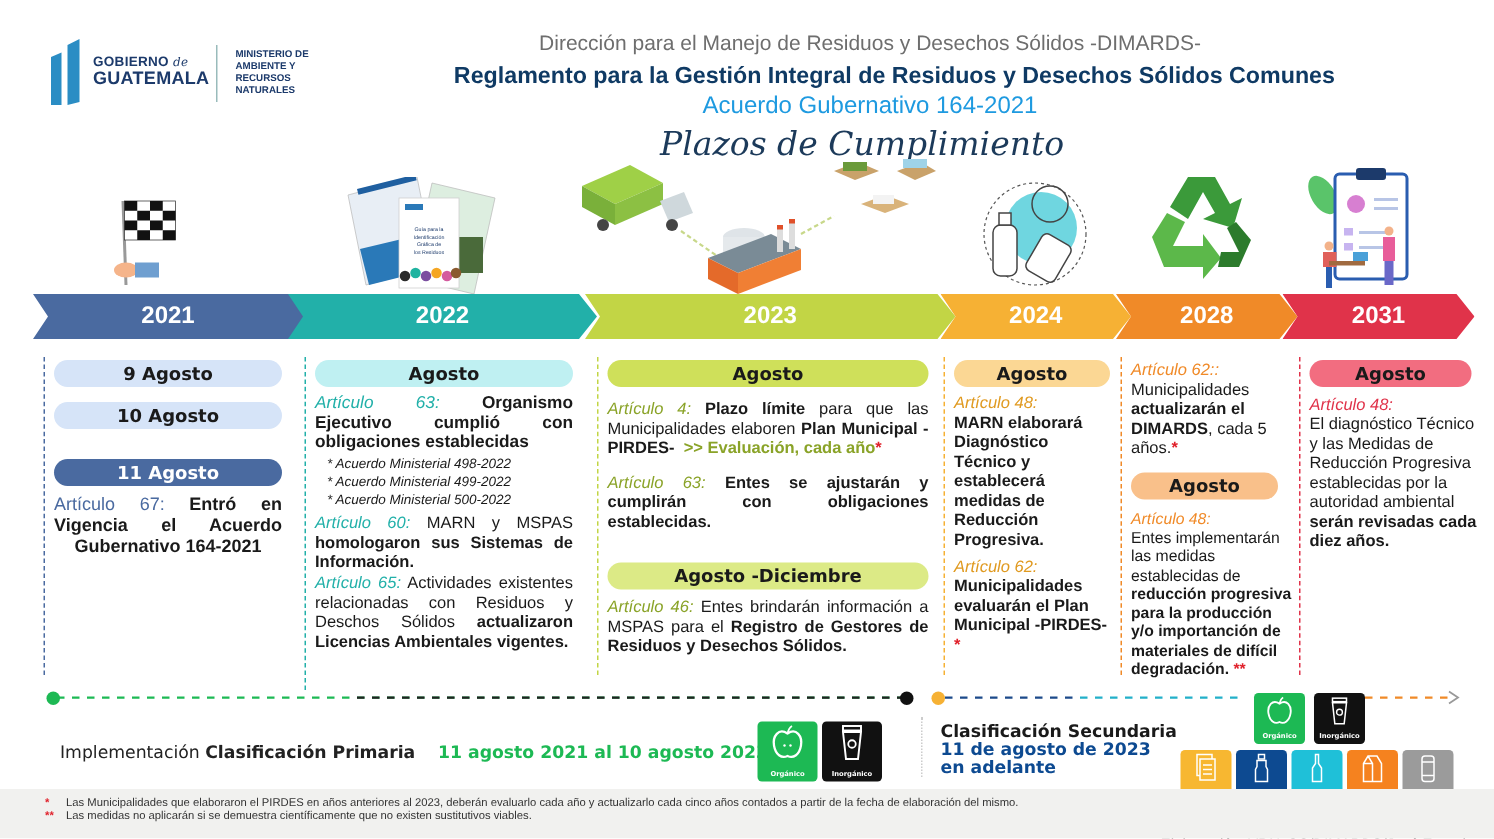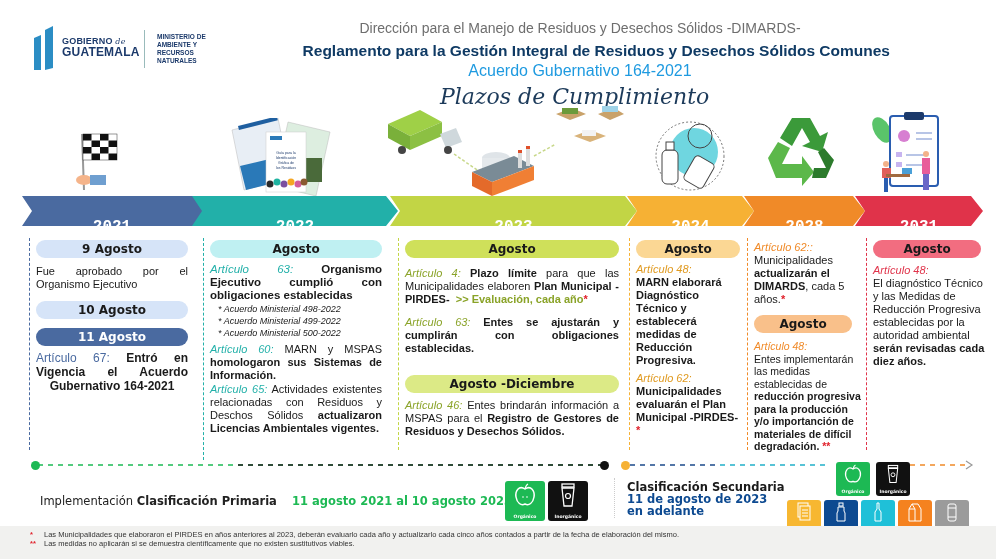--- a/index.html
+++ b/index.html
@@ -15,21 +15,21 @@
 
   
   .hdr-1 { left: 270px; top: 20px; width: 620px; text-align: center; font-size: 14px; color: #6e6e6e; }
   .hdr-2 { left: 270px; top: 42px; width: 620px; text-align: right; font-size: 15.5px; font-weight: bold; color: #0f3a64; }
   .hdr-3 { left: 270px; top: 62px; width: 620px; text-align: center; font-size: 16px; color: #1e9ae0; }
   .hdr-4 { left: 440px; top: 84px; width: 280px; text-align: left; font-family: "DejaVu Serif", serif; font-style: italic; font-size: 22px; color: #1c3a5a; }
 
   
   .bar { top: 196px; height: 30px; }
   .bar svg { position: absolute; left: 0; top: 0; }
-  .bar-label { position: absolute; top: 22px; width: 100%; text-align: center; color: #fff; font-weight: bold; font-size: 16px; font-family: Liberation Mono, monospace; }
+  .bar-label { position: absolute; top: 6px; width: 100%; text-align: center; color: #fff; font-weight: bold; font-size: 16px; font-family: Liberation Sans, sans-serif; }
 
   
   .col { top: 238px; border-left: 1.5px dashed; }
   .pill { border-radius: 9px; text-align: center; font-family: "DejaVu Sans", sans-serif; font-weight: bold; font-size: 12px; padding: 2px 0; color: #1a1a1a; }
   .ptext { font-size: 11px; line-height: 13px; color: #1a1a1a; }
   .just { text-align: justify; }
   .art { font-style: italic; }
   b { font-weight: bold; }
   .star { color: #e0202a; font-weight: bold; }
   .dot { width: 9px; height: 9px; border-radius: 50%; top: 461px; }
@@ -197,23 +197,22 @@
 </div>
 <div class="abs bar" style="left:855px;width:128px">
   <svg width="128" height="30">
       <polygon points="0,0 116,0 128,15 116,30 0,30 10,15" fill="#e0334a"></polygon>
     </svg>
   <div class="bar-label">2031</div>
 </div>
 
 <div class="abs col" style="left:29px;width:170px;height:212px;border-color:#4a6aa0;padding-left:6px">
   <div class="pill" style="background:#d6e4f8;margin-top:2px;width:152px">9 Agosto</div>
-  <div class="ptext just" style="width:152px;margin-top:7px">Fue aprobado por el Organismo Ejecutivo</div>
   <div class="pill" style="background:#d6e4f8;margin-top:10px;width:152px">10 Agosto</div>
-  <div class="pill" style="background:#4a6aa0;color:#fff;margin-top:9px;width:152px">11 Agosto</div>
+  <div class="pill" style="background:#4a6aa0;color:#fff;margin-top:20px;width:152px">11 Agosto</div>
   <div class="ptext just" style="width:152px;margin-top:5px;font-size:12px;line-height:14px;text-align-last:center">
     <span class="art" style="color:#4a6aa0;font-style:normal">Artículo 67:</span> <b>Entró en Vigencia el Acuerdo Gubernativo 164-2021</b>
   </div>
 </div>
 
 <div class="abs col" style="left:203px;width:190px;height:222px;border-color:#22b0a9;padding-left:6px">
   <div class="pill" style="background:#bff0f2;margin-top:2px;width:172px">Agosto</div>
   <div class="ptext just" style="width:172px;margin-top:5px;font-size:11.5px">
     <span class="art" style="color:#22b0a9">Artículo 63:</span> <b>Organismo Ejecutivo cumplió con obligaciones establecidas</b>
   </div>

